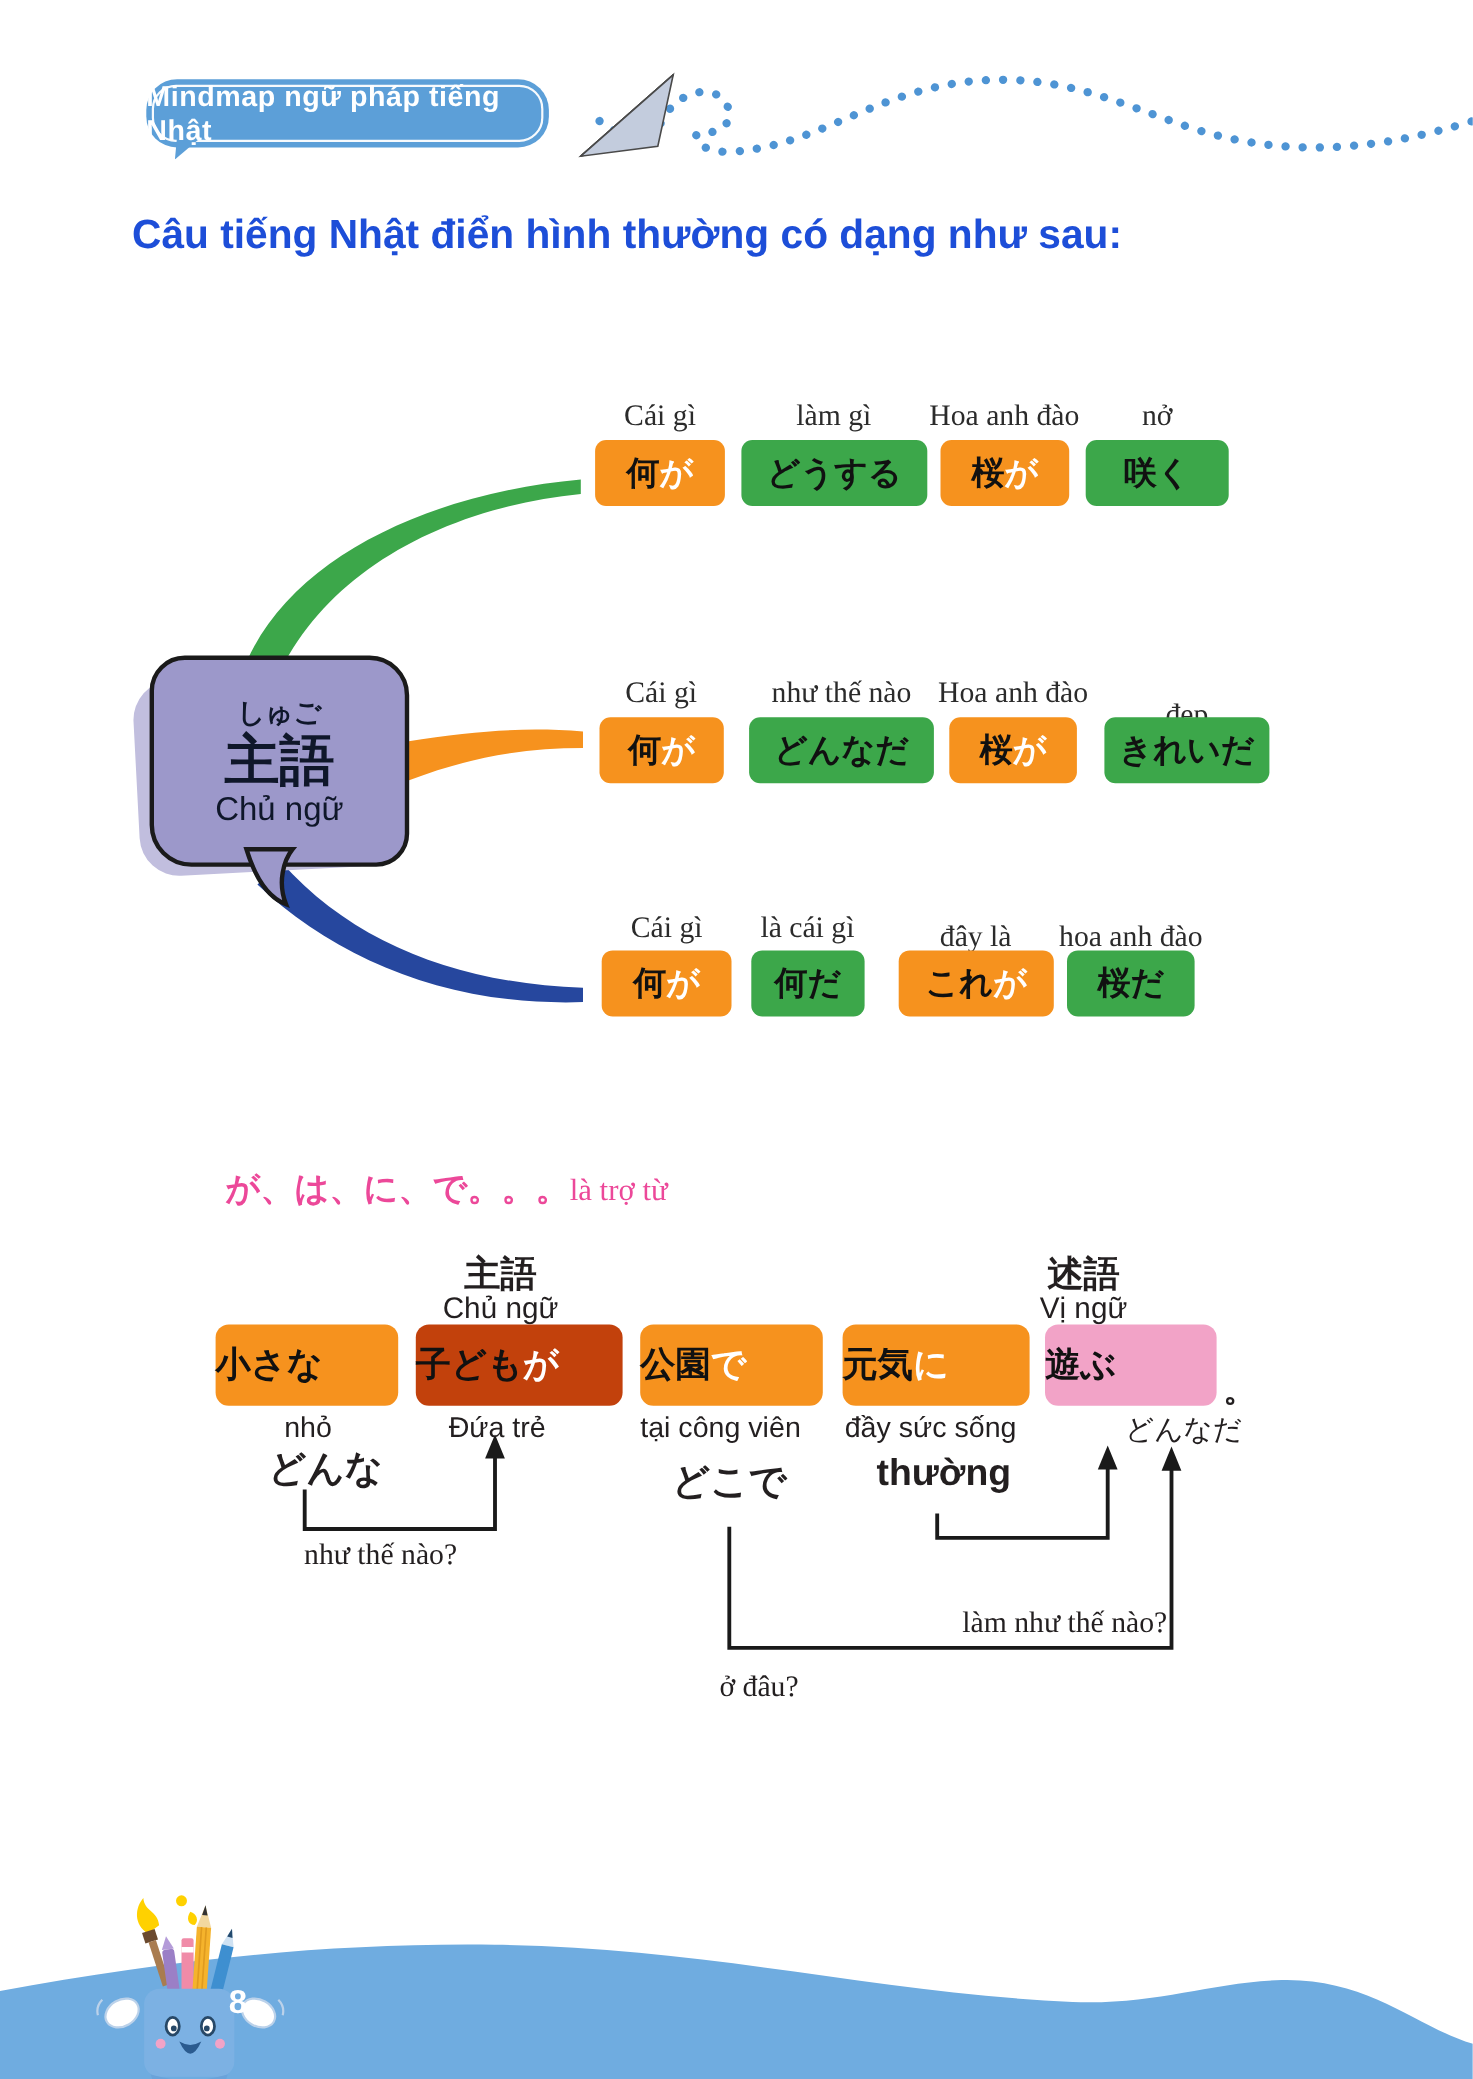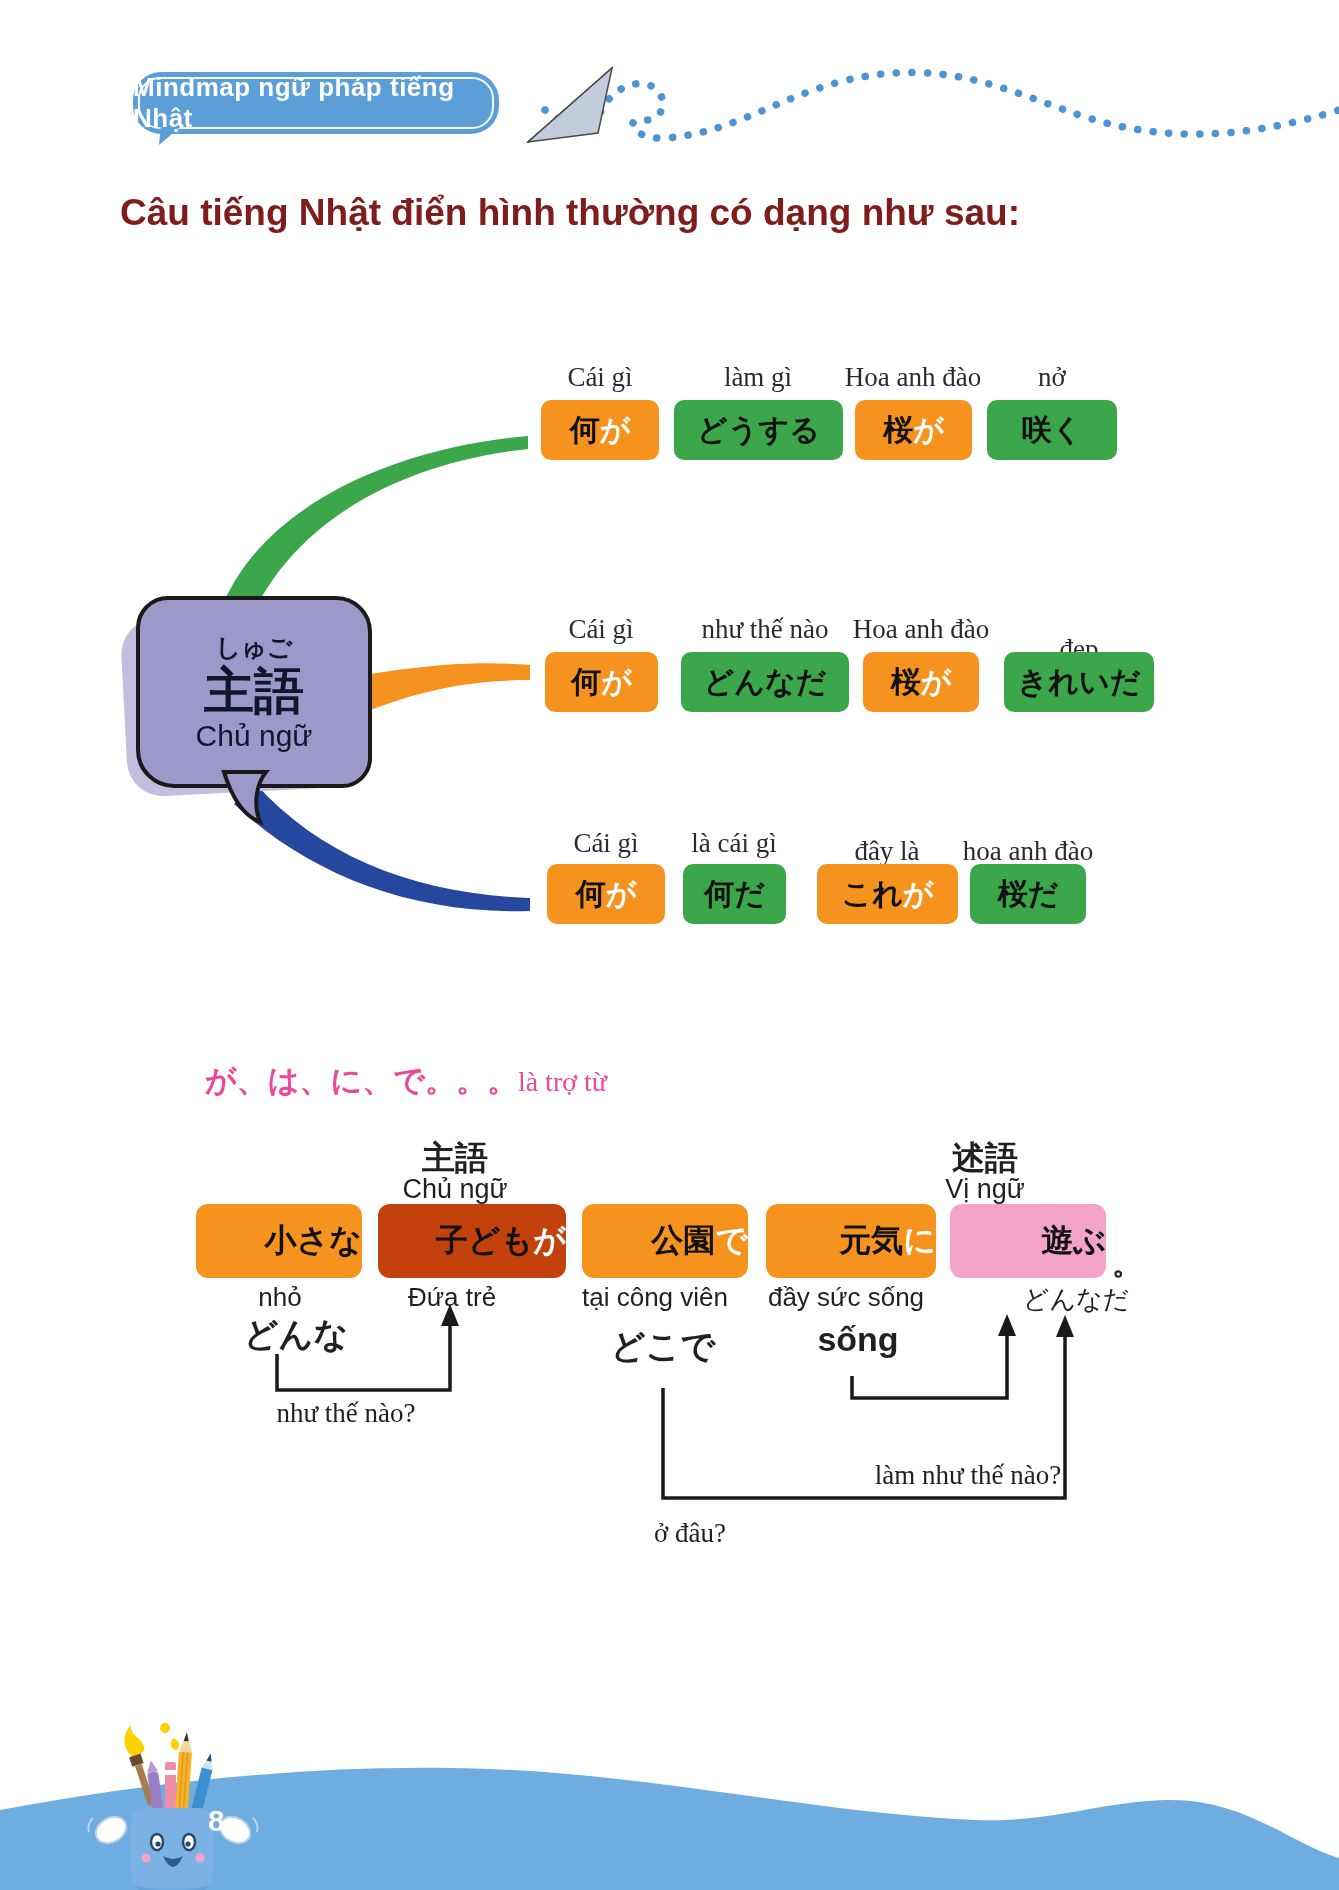--- a/index.html
+++ b/index.html
@@ -8,21 +8,21 @@
   .abs{position:absolute;}
   .serif{font-family:"Liberation Serif","DejaVu Serif",serif;}
   
   .badge{left:133px;top:60px;width:366px;height:62px;background:#5C9FD8;border-radius:28px;
          display:flex;align-items:center;justify-content:center;z-index:3;}
   .badge-inner{position:absolute;inset:5px;border:2px solid rgba(255,255,255,.95);border-radius:22px;}
   .badge-tail{position:absolute;left:26px;bottom:-11px;width:26px;height:22px;background:#5C9FD8;
               clip-path:polygon(0 100%,8% 0,100% 0);}
   .badge-label{position:relative;color:#fff;font-weight:bold;font-size:26px;letter-spacing:.5px;}
   
-  .title{left:120px;top:180px;width:1100px;font-size:37px;font-weight:bold;color:#7f1d1d;}
+  .title{left:120px;top:180px;width:1100px;font-size:37px;font-weight:bold;color:#1d4ed8;}
   
   .node-shadow{left:124px;top:602px;width:234px;height:178px;background:#C1BEDE;border-radius:36px;
                transform:rotate(-3deg);z-index:1;}
   .node{left:136px;top:584px;width:228px;height:184px;background:#9C98CA;border:4px solid #1a1a1a;
         border-radius:32px 36px 30px 38px;z-index:2;display:flex;flex-direction:column;
         align-items:center;justify-content:center;color:#0f172a;}
   .node-furi{font-size:25px;font-weight:bold;}
   .node-kanji{font-size:50px;font-weight:bold;font-family:"Liberation Serif","DejaVu Serif",serif;line-height:1.1;}
   .node-viet{font-size:30px;}
   .node-tail{left:212px;top:758px;z-index:2;}
@@ -35,21 +35,21 @@
   .green{background:#3CA74A;}
   .bluebox{background:#c2410c;font-family:Liberation Mono, monospace;}
   .pink{background:#F2A3C7;}
   
   .pnote{left:205px;top:1048px;z-index:2;color:#ec4899;white-space:nowrap;}
   .pnote .jp{font-family:"Liberation Serif","DejaVu Serif",serif;font-weight:bold;font-size:31px;}
   .pnote .vi{font-family:"Liberation Serif","DejaVu Serif",serif;font-size:28px;}
   
   .shead-jp{font-size:33px;font-weight:bold;text-align:center;width:160px;z-index:2;}
   .shead-vi{font-size:27px;text-align:center;width:160px;z-index:2;}
-  .sbox{top:1192px;height:74px;border-radius:12px;display:flex;align-items:center;justify-content:flex-end;
+  .sbox{top:1192px;height:74px;border-radius:12px;display:flex;align-items:center;justify-content:flex-start;
         font-size:32px;font-weight:bold;color:#111;z-index:2;}
   .sbox .particle{color:#fff;}
   .period{left:1112px;top:1232px;font-size:30px;font-weight:bold;z-index:2;}
   .blabel{top:1270px;width:200px;text-align:center;font-size:26px;z-index:2;}
   .qword{width:220px;text-align:center;font-size:34px;font-weight:bold;z-index:2;}
   .qlabel{font-size:27px;text-align:center;z-index:2;font-family:"Liberation Serif","DejaVu Serif",serif;}
   
   .pagenum{left:208px;top:1792px;color:#fff;font-size:30px;font-weight:bold;z-index:3;}
   svg.underlay{position:absolute;left:0;top:0;z-index:0;}
 </style>
@@ -250,21 +250,21 @@
   <div class="abs period">。</div>
 
   <div class="abs blabel" style="left:180px">nhỏ</div>
   <div class="abs blabel" style="left:352px">Đứa trẻ</div>
   <div class="abs blabel" style="left:555px">tại công viên</div>
   <div class="abs blabel" style="left:746px">đầy sức sống</div>
   <div class="abs blabel" style="left:976px">どんなだ</div>
 
   <div class="abs qword" style="left:186px;top:1300px">どんな</div>
   <div class="abs qword" style="left:553px;top:1312px">どこで</div>
-  <div class="abs qword" style="left:748px;top:1308px">sống</div>
+  <div class="abs qword" style="left:748px;top:1308px">thường</div>
 
   <div class="abs qlabel" style="left:246px;top:1386px;width:200px">như thế nào?</div>
   <div class="abs qlabel" style="left:838px;top:1448px;width:260px">làm như thế nào?</div>
   <div class="abs qlabel" style="left:590px;top:1506px;width:200px">ở đâu?</div>
 
   <div class="abs pagenum">8</div>
 
 </div>
 
 </body></html>

